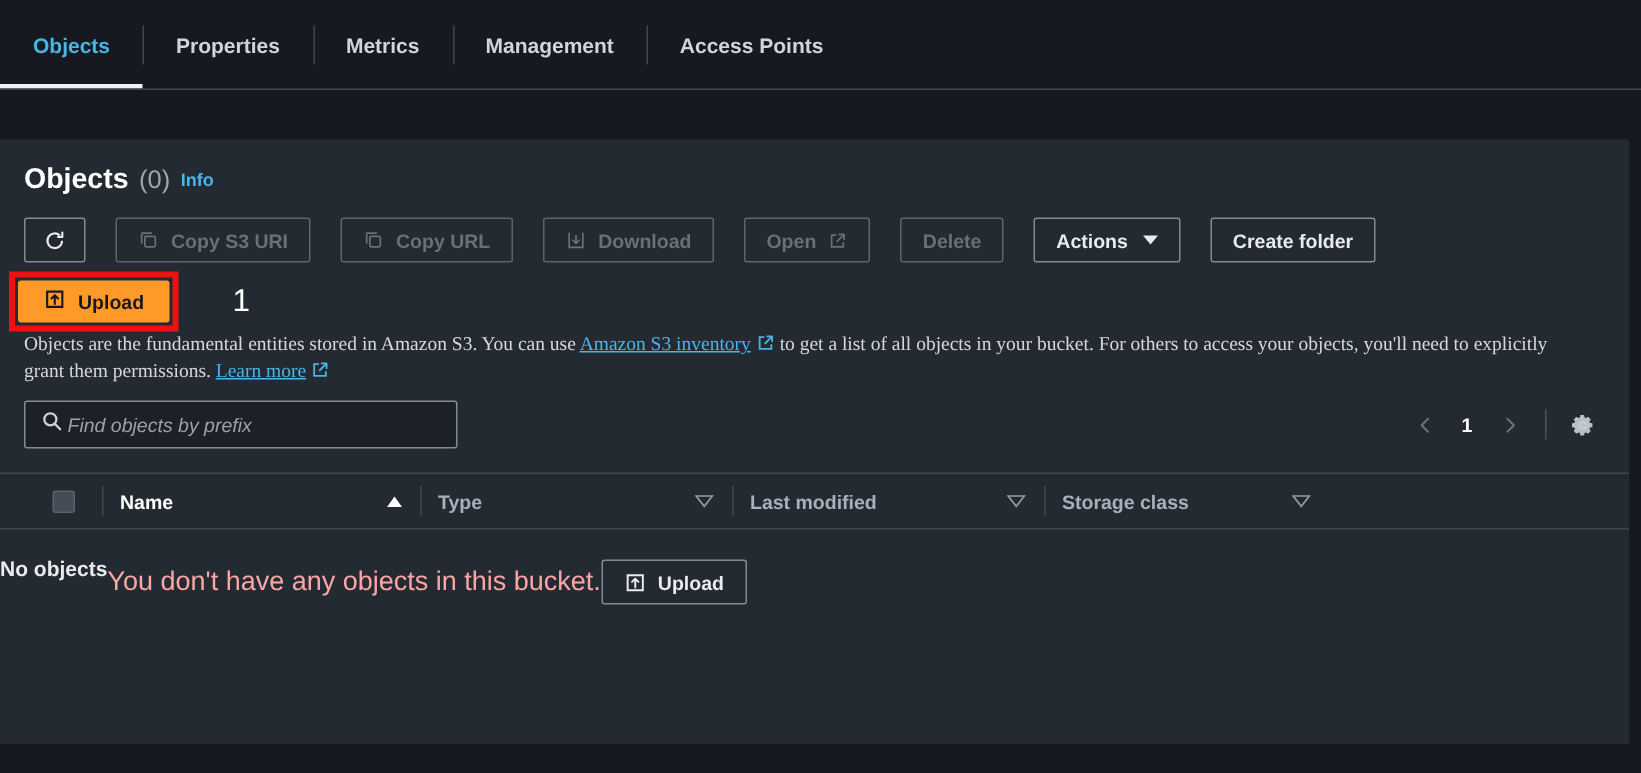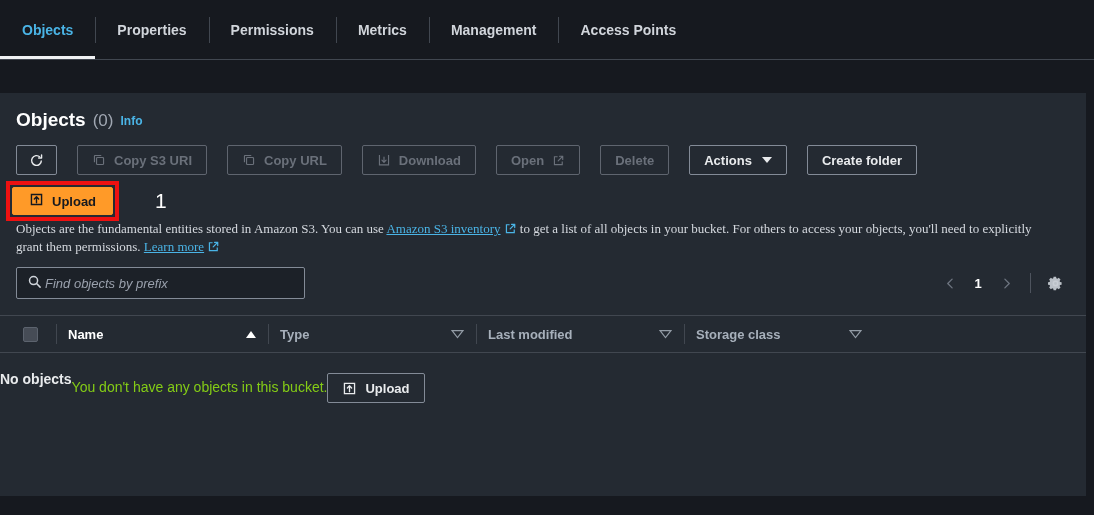--- a/index.html
+++ b/index.html
@@ -173,21 +173,21 @@
   }
   .pg-sep { width: 1px; height: 20px; background: #4e545e; margin: 0 8px; }
 
   
   .table { position: absolute; left: 0; top: 222px; width: 1086px; }
   .thead {
     display: flex; align-items: center;
     height: 38px;
     border-top: 1px solid #414750;
     border-bottom: 1px solid #414750;
-    padding-left: 4px;
+    padding-left: 16px;
   }
   .th {
     position: relative;
     display: flex; align-items: center; justify-content: space-between;
     height: 38px;
     padding: 0 12px;
     font-size: 13px; font-weight: bold;
     color: #a7b0bb;
     cursor: pointer;
   }
@@ -216,37 +216,34 @@
   
   .empty {
     position: absolute; left: 0; top: 262px; width: 1086px;
     display: flex; flex-direction: row; align-items: center; gap: 0;
   }
   .empty-title {
     font-size: 14px; font-weight: bold; color: #e9ebed;
     margin-top: 0;
   }
   .empty-sub {
-    font-size: 14px; color: #84cc16; margin-top: 16px;
+    font-size: 18px; color: #fca5a5; margin-top: 16px;
   }
   .empty-btn-wrap { margin-top: 18px; }
 </style>
 </head>
 <body>
 
 <div class="tabbar">
   <div class="tabs">
     <div class="tab active">
       <span>Objects</span>
     </div>
     <div class="tab">
       <span>Properties</span>
-    </div>
-    <div class="tab">
-      <span>Permissions</span>
     </div>
     <div class="tab">
       <span>Metrics</span>
     </div>
     <div class="tab">
       <span>Management</span>
     </div>
     <div class="tab">
       <span>Access Points</span>
     </div>

